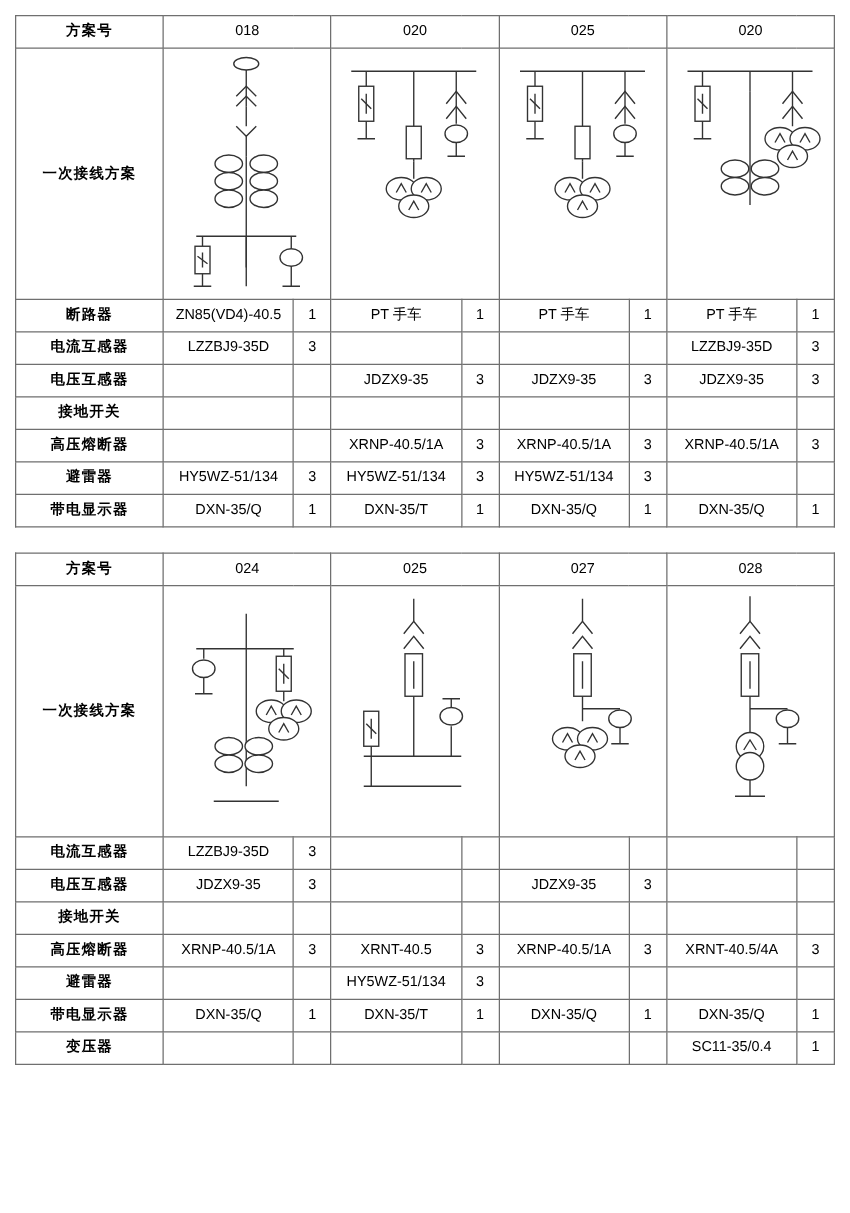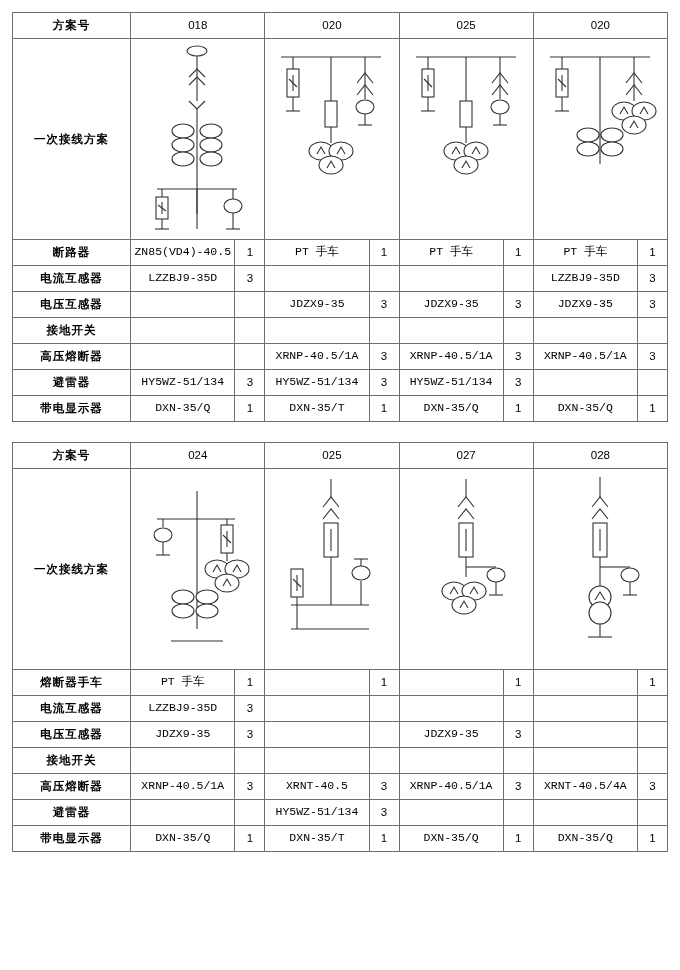--- a/index.html
+++ b/index.html
@@ -50,21 +50,20 @@
   td.diagram {
     height: 210px;
     background: #fff;
   }
   td.qty {
     width: 34px;
     font-size: 11.5px;
   }
   td.val {
     font-size: 11px;
-    font-family: Liberation Mono, monospace;
   }
   svg.dgm {
     display: block;
     margin: 0 auto;
   }
   .stroke {
     fill: none;
     stroke: #333;
     stroke-width: 1.1;
   }
@@ -421,31 +420,20 @@
             <circle class="fillw" cx="62" cy="128" r="11"></circle>
             <circle class="fillw" cx="62" cy="144" r="11"></circle>
             <path class="stroke" d="M57 131 L62 123 L67 131"></path>
             <line class="stroke" x1="62" y1="155" x2="62" y2="168"></line>
             <line class="stroke" x1="50" y1="168" x2="74" y2="168"></line>
           </svg>
         </td>
       </tr>
 
       <tr>
-        <td class="label">熔断器手车</td>
-        <td class="val">PT 手车</td>
-        <td class="qty">1</td>
-        <td class="val"></td>
-        <td class="qty">1</td>
-        <td class="val"></td>
-        <td class="qty">1</td>
-        <td class="val"></td>
-        <td class="qty">1</td>
-      </tr>
-      <tr>
         <td class="label">电流互感器</td>
         <td class="val">LZZBJ9-35D</td>
         <td class="qty">3</td>
         <td class="val"></td>
         <td class="qty"></td>
         <td class="val"></td>
         <td class="qty"></td>
         <td class="val"></td>
         <td class="qty"></td>
       </tr>
@@ -497,16 +485,27 @@
         <td class="label">带电显示器</td>
         <td class="val">DXN-35/Q</td>
         <td class="qty">1</td>
         <td class="val">DXN-35/T</td>
         <td class="qty">1</td>
         <td class="val">DXN-35/Q</td>
         <td class="qty">1</td>
         <td class="val">DXN-35/Q</td>
         <td class="qty">1</td>
       </tr>
+      <tr>
+        <td class="label">变压器</td>
+        <td class="val"></td>
+        <td class="qty"></td>
+        <td class="val"></td>
+        <td class="qty"></td>
+        <td class="val"></td>
+        <td class="qty"></td>
+        <td class="val">SC11-35/0.4</td>
+        <td class="qty">1</td>
+      </tr>
     </tbody>
   </table>
 
 </div>
 
 </body></html>

